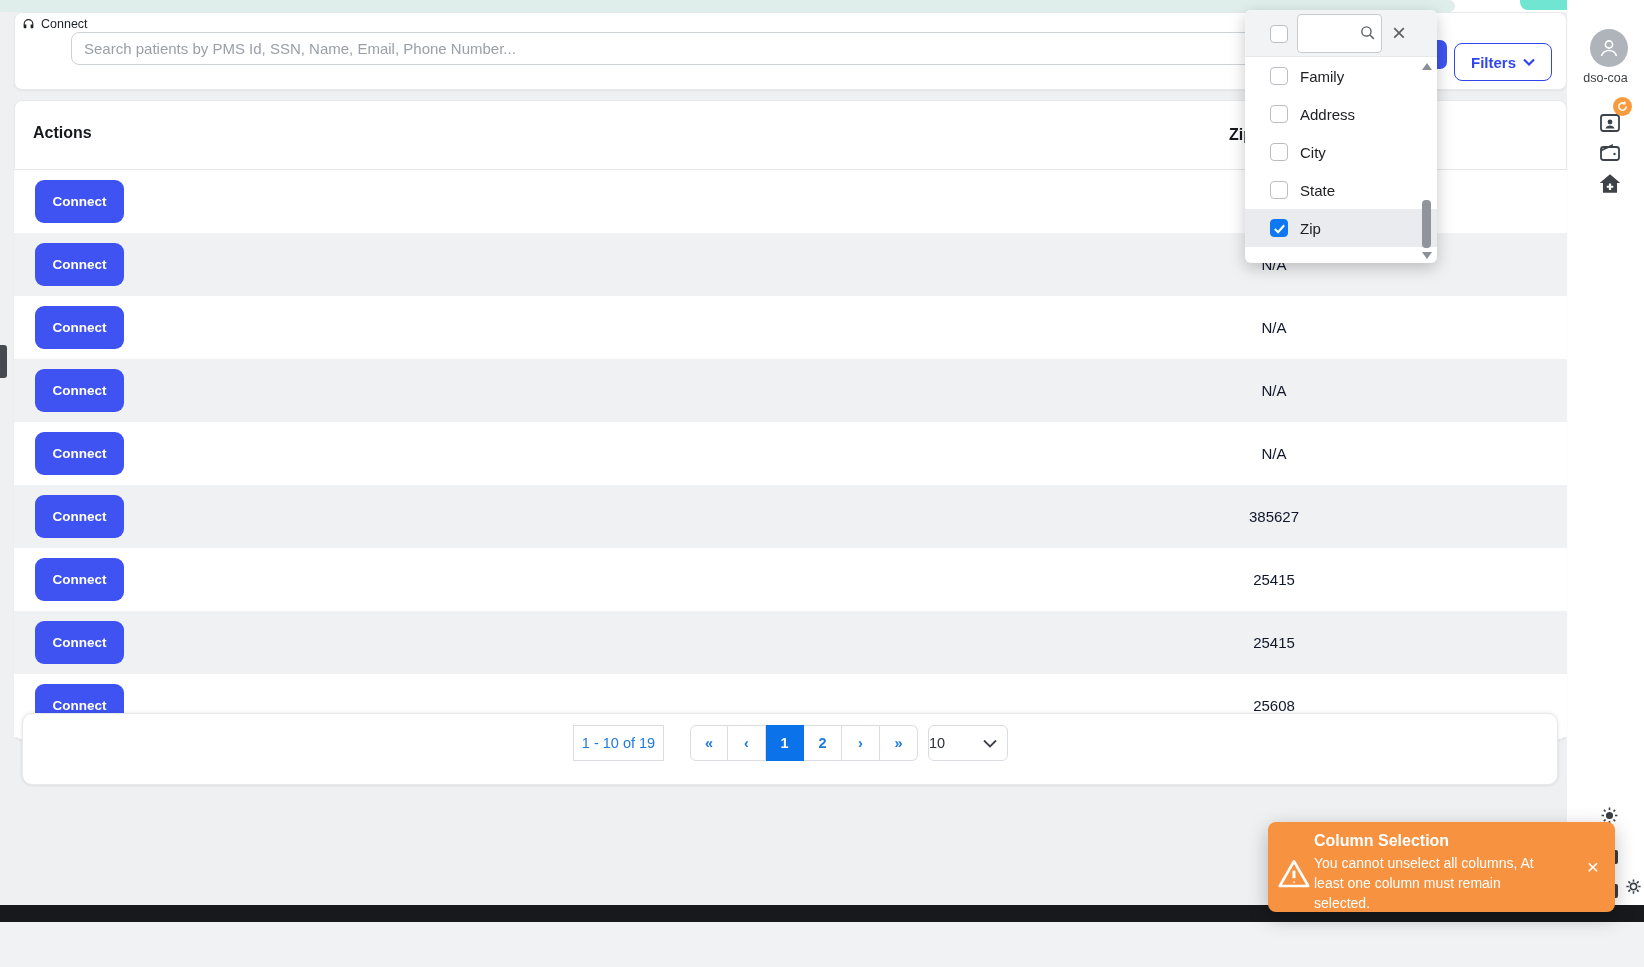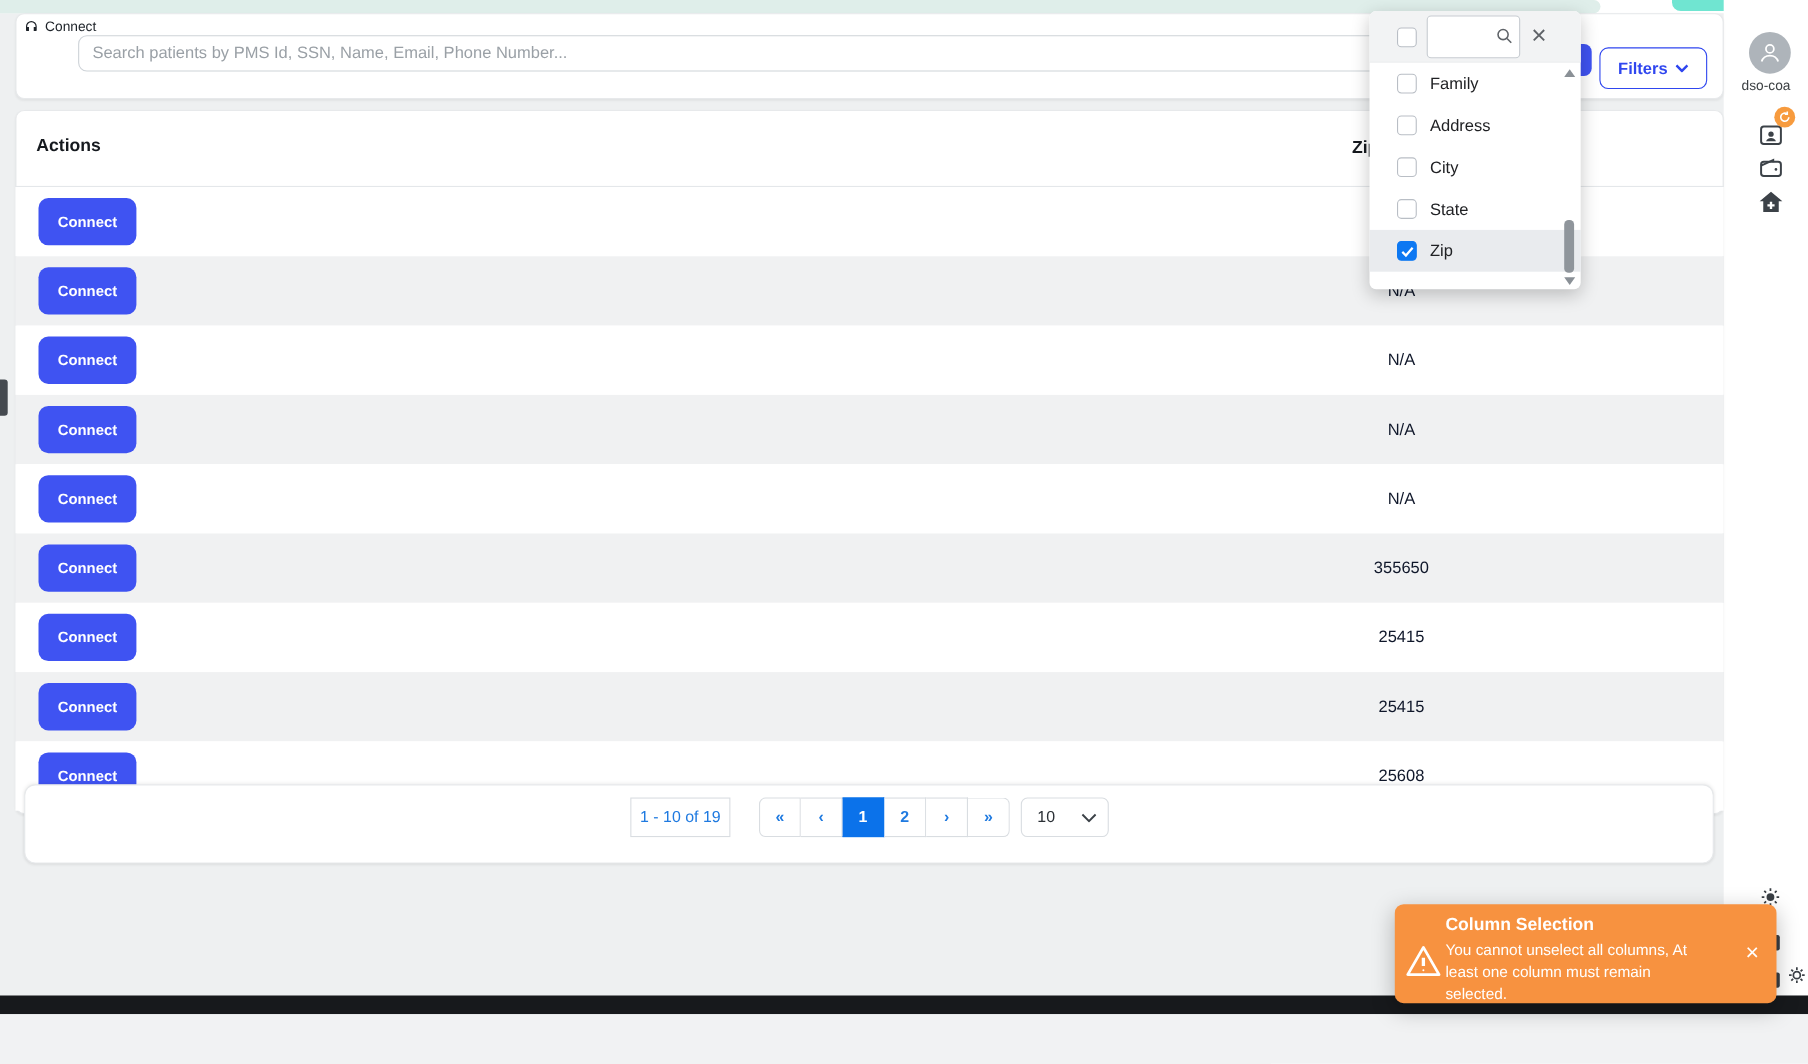--- a/index.html
+++ b/index.html
@@ -63,21 +63,21 @@
   .dd-down { position:absolute; left:3px; bottom:4px; width:0; height:0; border-left:5px solid transparent; border-right:5px solid transparent; border-top:7px solid #8a9096; }
   .dd-thumb { position:absolute; left:3px; top:143px; width:9px; height:48px; background:#8f959b; border-radius:4px; }
 
   
   .pg-range { position:absolute; left:573px; top:725px; width:91px; height:36px; border:1px solid #d9dde1; border-radius:0; display:flex; align-items:center; justify-content:center; font-size:14.5px; z-index:25; background:#fff; }
   .pg-group { position:absolute; left:690px; top:725px; height:36px; display:flex; z-index:25; }
   .pg-btn { width:38px; height:36px; border:1px solid #d9dde1; border-left:none; background:#ffffff; font-size:14.5px; font-weight:bold; display:flex; align-items:center; justify-content:center; cursor:pointer; font-family:"Liberation Sans", sans-serif; }
   .pg-btn:first-child { border-left:1px solid #d9dde1; border-radius:6px 0 0 6px; }
   .pg-btn:last-child { border-radius:0 6px 6px 0; }
   .pg-btn.active { color:#ffffff !important; }
-  .pg-size { position:absolute; left:928px; top:725px; width:80px; height:36px; border:1px solid #d9dde1; border-radius:6px; background:#fff; display:flex; align-items:center; font-size:14.5px; color:#2b3036; padding-left:14px; cursor:pointer; z-index:25; }
+  .pg-size { position:absolute; left:928px; top:725px; width:80px; height:36px; border:1px solid #d9dde1; border-radius:6px; background:#fff; display:flex; align-items:center; font-size:14.5px; color:#2b3036; cursor:pointer; z-index:25; }
   .pg-size svg { position:absolute; right:10px; }
 
   
   .footer { position:absolute; left:0; top:849px; width:1304px; text-align:center; font-size:15px; color:#24292e; }
 
   
   .toast { position:absolute; left:1268px; top:822px; width:347px; height:90px; border-radius:8px; box-shadow:0 6px 20px rgba(0,0,0,0.25); z-index:70; color:#ffffff;text-decoration:underline; }
   .toast-title { position:absolute; left:46px; top:10px; font-size:16px; font-weight:bold; }
   .toast-msg { position:absolute; left:46px; top:32px; width:236px; font-size:14px; line-height:1.42; }
   .toast-warn { position:absolute; left:8px; top:34px; }
@@ -175,21 +175,21 @@
       <div class="zip-cell">N/A</div>
     </div>
 
     <div class="trow">
       <button class="connect-btn" style="background: rgb(63, 83, 242);">Connect</button>
       <div class="zip-cell">N/A</div>
     </div>
 
     <div class="trow">
       <button class="connect-btn" style="background: rgb(63, 83, 242);">Connect</button>
-      <div class="zip-cell">355650</div>
+      <div class="zip-cell">385627</div>
     </div>
 
     <div class="trow">
       <button class="connect-btn" style="background: rgb(63, 83, 242);">Connect</button>
       <div class="zip-cell">25415</div>
     </div>
 
     <div class="trow">
       <button class="connect-btn" style="background: rgb(63, 83, 242);">Connect</button>
       <div class="zip-cell">25415</div>

